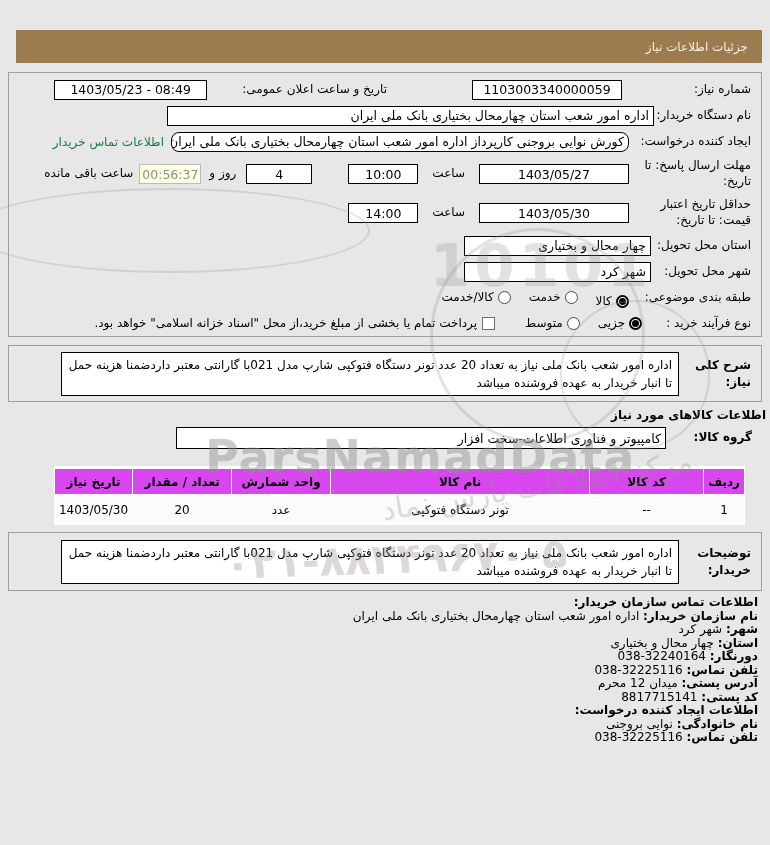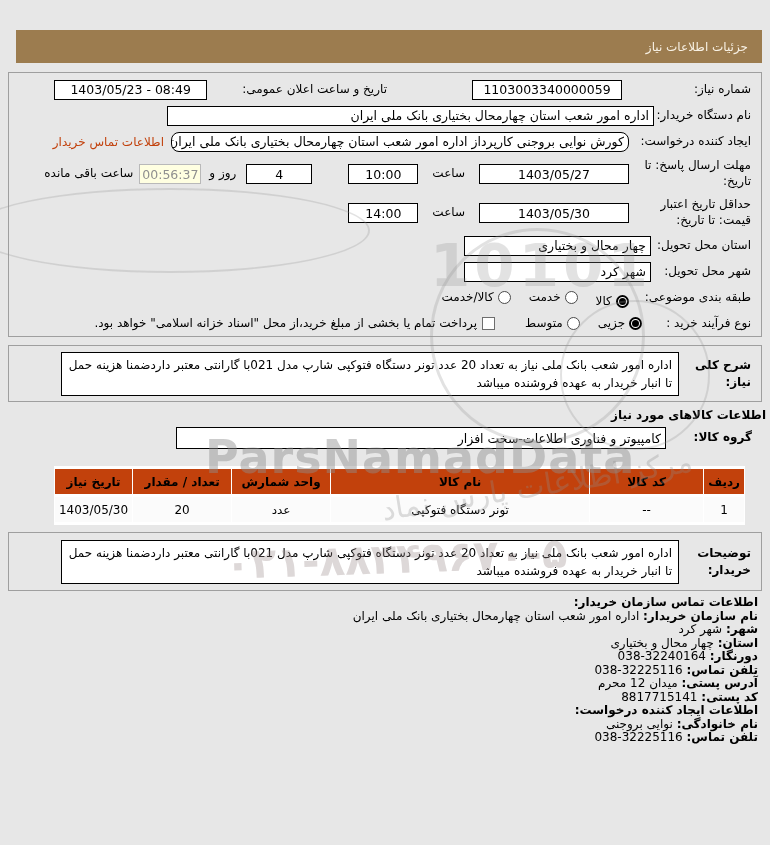--- a/index.html
+++ b/index.html
@@ -45,21 +45,21 @@
     display:flex; align-items:center; flex-shrink:0;
     font-size:12.5px; overflow:hidden; white-space:nowrap;
   }
   .inp.center { justify-content:center; direction:ltr; }
   .inp.rtl-start { justify-content:flex-start; padding:0 4px; }
   .countdown {
     background:#ffffe1; border:1px solid #b9b9b9; color:#8f8f8f;
     height:20px; width:62px; display:flex; align-items:center; justify-content:center;
     direction:ltr; font-size:12.5px; flex-shrink:0;
   }
-  .link { color:#c2410c; cursor:pointer; white-space:nowrap; }
+  .link { color:#15803d; cursor:pointer; white-space:nowrap; }
 
   
   .radio {
     width:13px; height:13px; border-radius:50%;
     background:#fff; border:1px solid #4a4a4a;
     display:inline-block; flex-shrink:0; margin-left:4px; position:relative;
   }
   .radio.checked { border:2px solid #000; }
   .radio.checked::after {
     content:""; position:absolute; top:1px; right:1px; bottom:1px; left:1px;
@@ -86,21 +86,21 @@
   }
   #row-group { position:absolute; top:427px; right:18px; left:0; display:flex; align-items:center; }
 
   
   .goods-table {
     position:absolute; top:466px; right:25px;
     border-collapse:separate; border-spacing:1px 3px;
     background:#fff; direction:rtl;
   }
   .goods-table th {
-    background:#c2410c; font-weight:bold; font-size:12px;
+    background:#d946ef; font-weight:bold; font-size:12px;
     height:25px; text-align:center; padding:0 4px;
   }
   .goods-table td {
     background:#fbfbfb; font-size:12px; height:25px;
     text-align:center; padding:0 4px; white-space:nowrap;
   }
   .c-row{width:35px}.c-code{width:113px}.c-name{width:258px}
   .c-unit{width:98px}.c-qty{width:98px}.c-date{width:73px}
 
   

